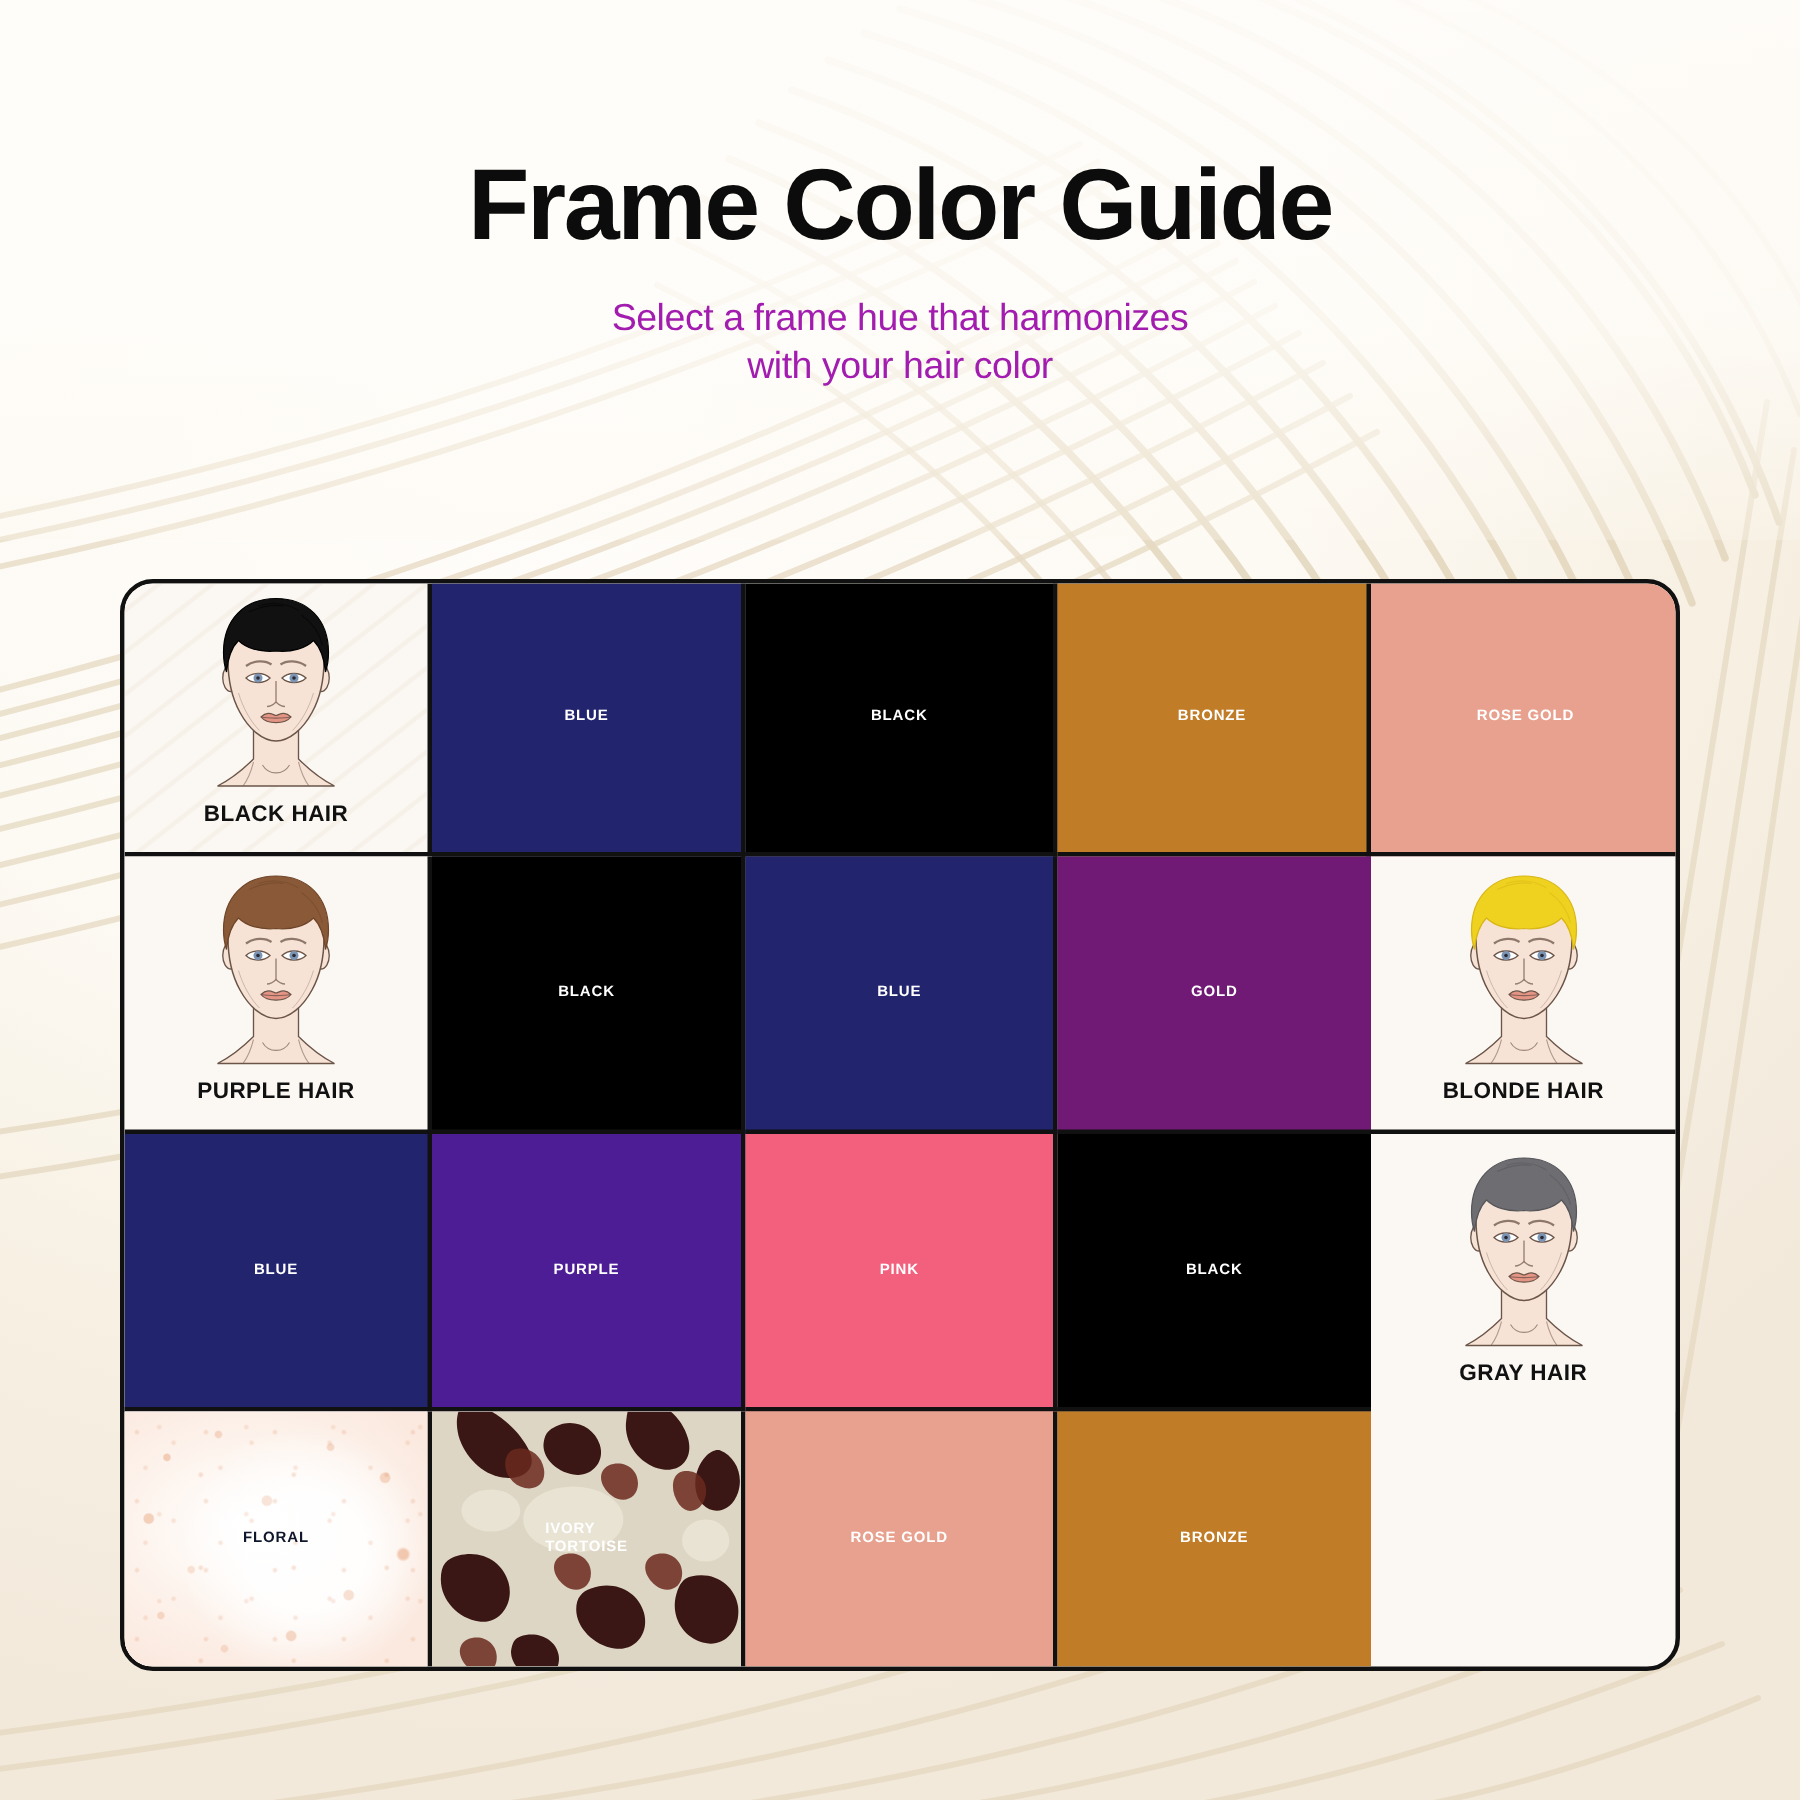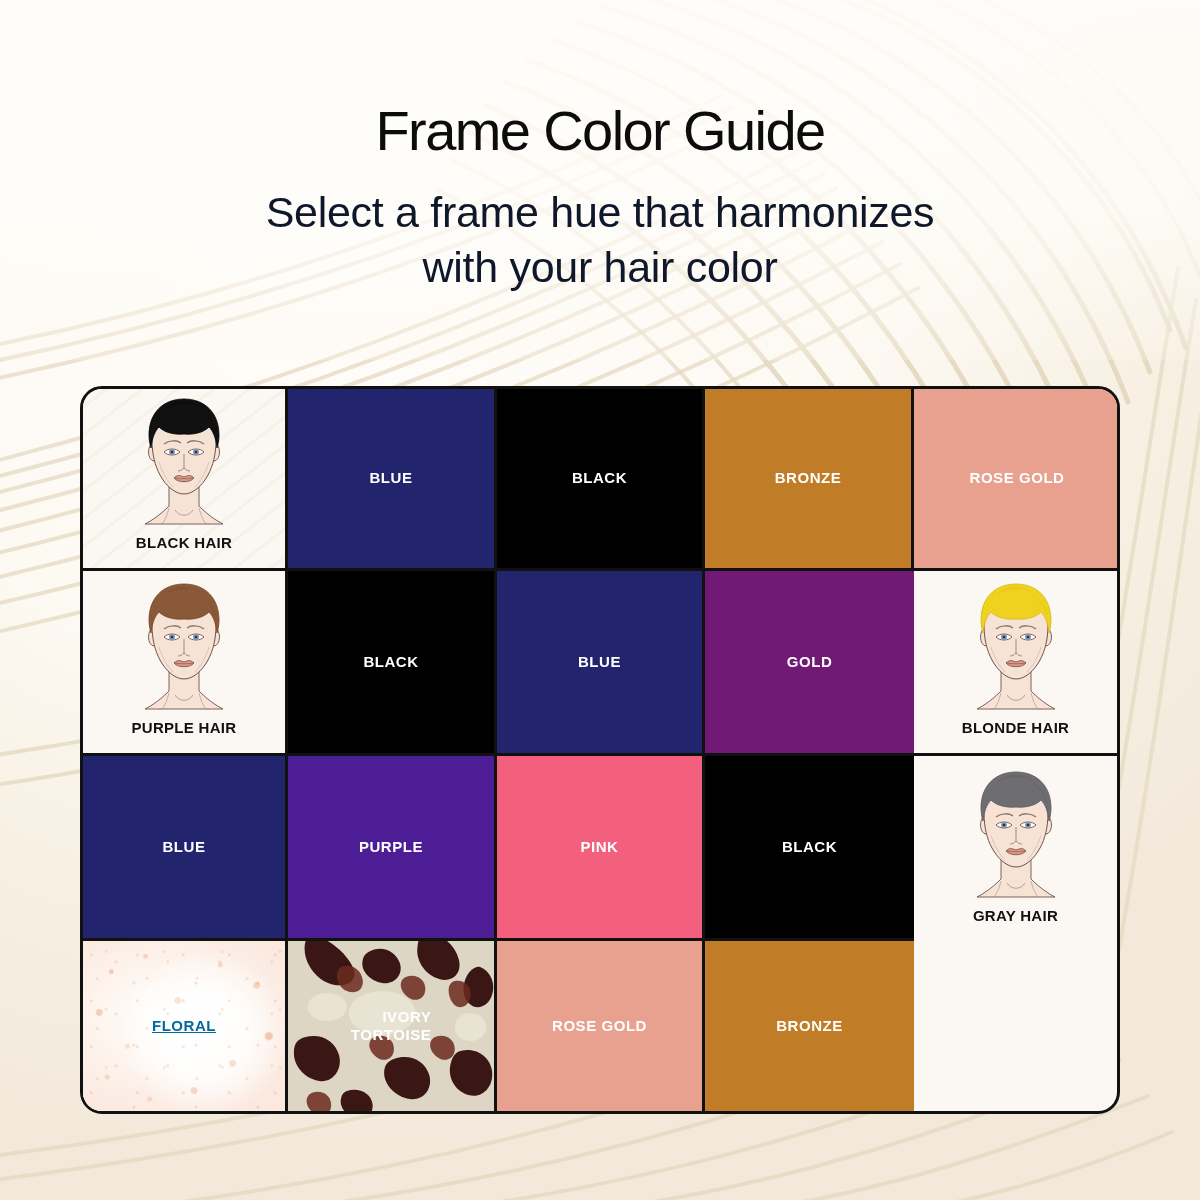--- a/index.html
+++ b/index.html
@@ -46,33 +46,33 @@
   
   .header {
     position: absolute;
     left: 0; top: 0;
     width: 1200px;
     text-align: center;
   }
   .title {
     margin: 0;
     padding-top: 103px;
-    font-size: 56px;
+    font-size: 67px;
     line-height: 1.0;
-    font-weight: 400;
+    font-weight: 700;
     letter-spacing: -1.6px;
     color: #0C0C0C;
   }
   .subtitle {
     margin: 0;
     padding-top: 26px;
-    font-size: 43px;
+    font-size: 25px;
     line-height: 1.28;
     font-weight: 400;
-    color: #0f172a;
+    color: #a21caf;
     letter-spacing: -0.3px;
   }
   .subtitle span { display: block; }
 
   
   .grid-wrap {
     position: absolute;
     left: 80px;
     top: 386px;
     width: 1040px;
@@ -143,24 +143,24 @@
   
   .swatch {
     border-right: 3px solid #111;
     border-bottom: 3px solid #111;
   }
   .swatch.col-last { border-right: none; }
   .swatch.row-last { border-bottom: none; }
   .swatch-label {
     position: relative;
     z-index: 3;
-    font-size: 15px;
+    font-size: 10px;
     font-weight: 700;
     letter-spacing: .55px;
-    text-align: right;
+    text-align: left;
     line-height: 1.22;
     white-space: pre-line;
   }
 
   
   .tex-floral {
     position: absolute; inset: 0;
     background-color: #FDF4EF;
     background-image:
       radial-gradient(circle at 14% 18%, rgba(228,150,105,.42) 0 2px, rgba(228,150,105,0) 3px),
@@ -495,21 +495,21 @@
     <path d="M65 88 C70 89 80 89 85 88" fill="none" stroke="#6B5448" stroke-width="0.7" opacity=".8"></path>
 
     <path d="M50 72 C53 82 58 91 64 97" fill="none" stroke="#6B5448" stroke-width="0.6" opacity=".35"></path>
     <path d="M100 72 C97 82 92 91 86 97" fill="none" stroke="#6B5448" stroke-width="0.6" opacity=".35"></path>
   </svg>
           </div>
           <div class="hair-label">GRAY HAIR</div>
         </div>
         <div class="cell swatch row-last" style="background: rgb(253, 244, 239);">
           <div class="tex-floral"></div>
-          <div class="swatch-label" style="color: #0369a1; text-decoration: underline;">FLORAL</div>
+          <div class="swatch-label" style="color: #0f172a;">FLORAL</div>
         </div>
         <div class="cell swatch row-last" style="background: rgb(222, 214, 196);">
           <div class="tex-tortoise">
   <svg viewBox="0 0 210 170" preserveAspectRatio="none" xmlns="http://www.w3.org/2000/svg">
     <rect width="210" height="170" fill="#DED6C4"></rect>
     <g fill="#3A1714">
       <path d="M28 -6 C48 2 60 14 66 26 C72 38 62 46 48 44 C34 42 22 30 18 16 C15 4 18 -8 28 -6 Z"></path>
       <path d="M84 10 C96 4 110 10 114 22 C118 34 108 44 96 42 C84 40 74 30 76 20 C77 14 80 12 84 10 Z"></path>
       <path d="M142 -10 C158 -6 170 4 174 18 C178 32 168 42 154 38 C140 34 130 20 132 6 C133 -4 136 -10 142 -10 Z"></path>
       <path d="M196 26 C206 30 212 42 208 54 C204 66 192 70 184 62 C176 54 178 38 186 30 C189 27 193 25 196 26 Z"></path>

